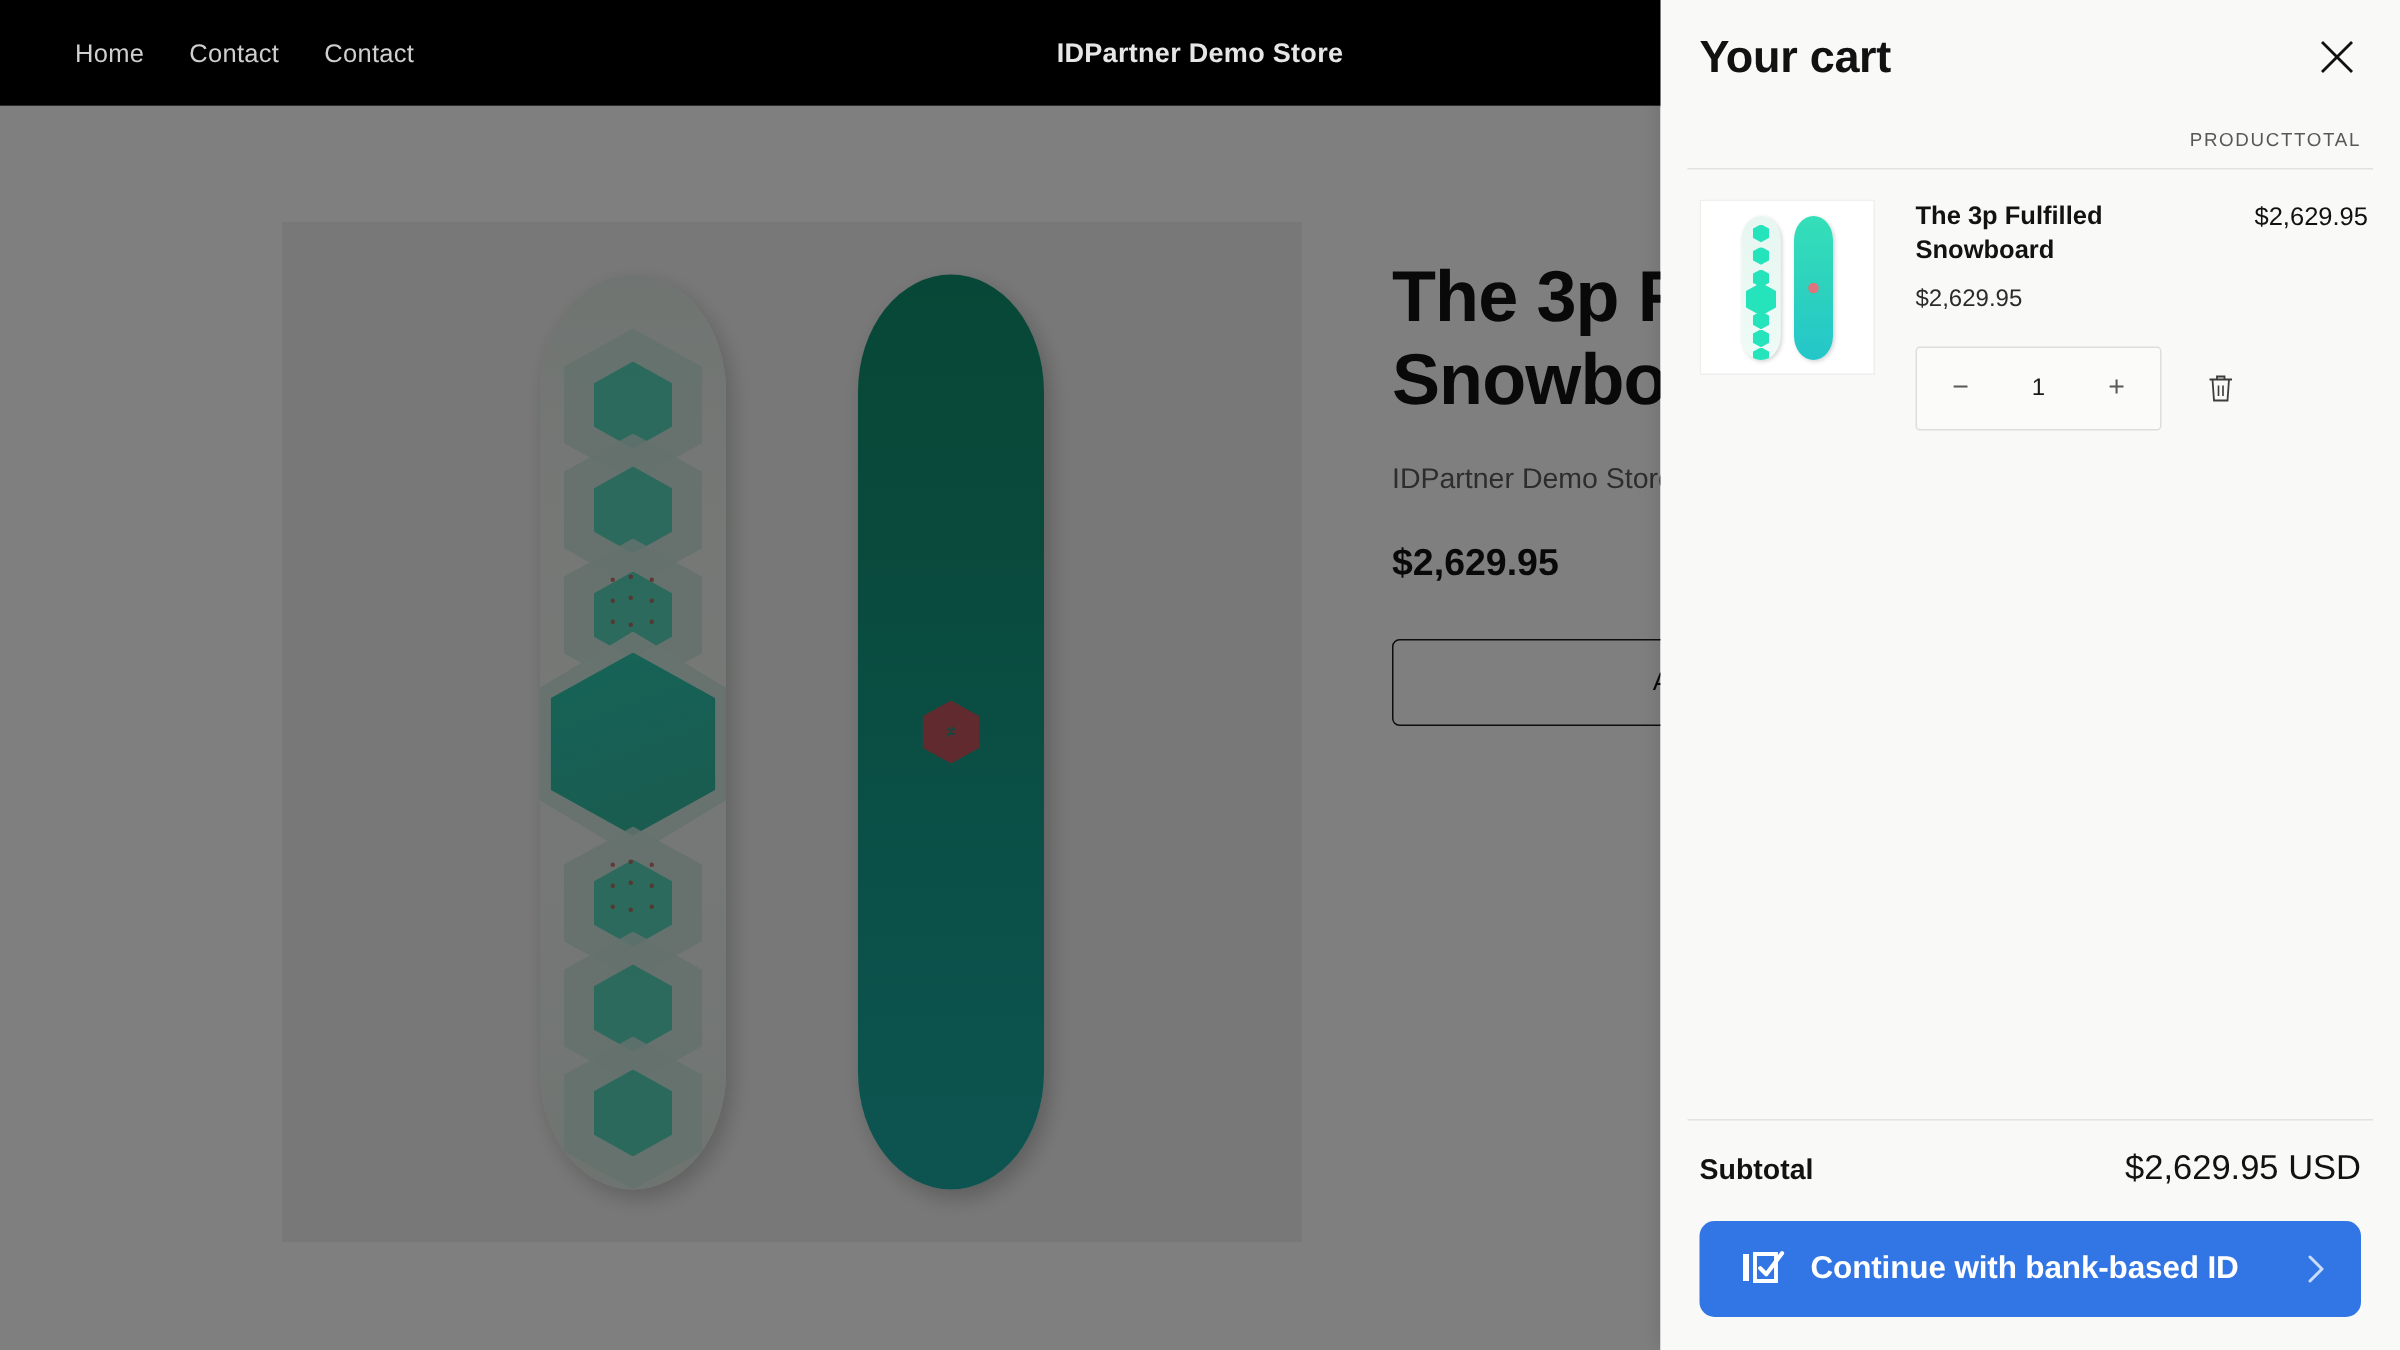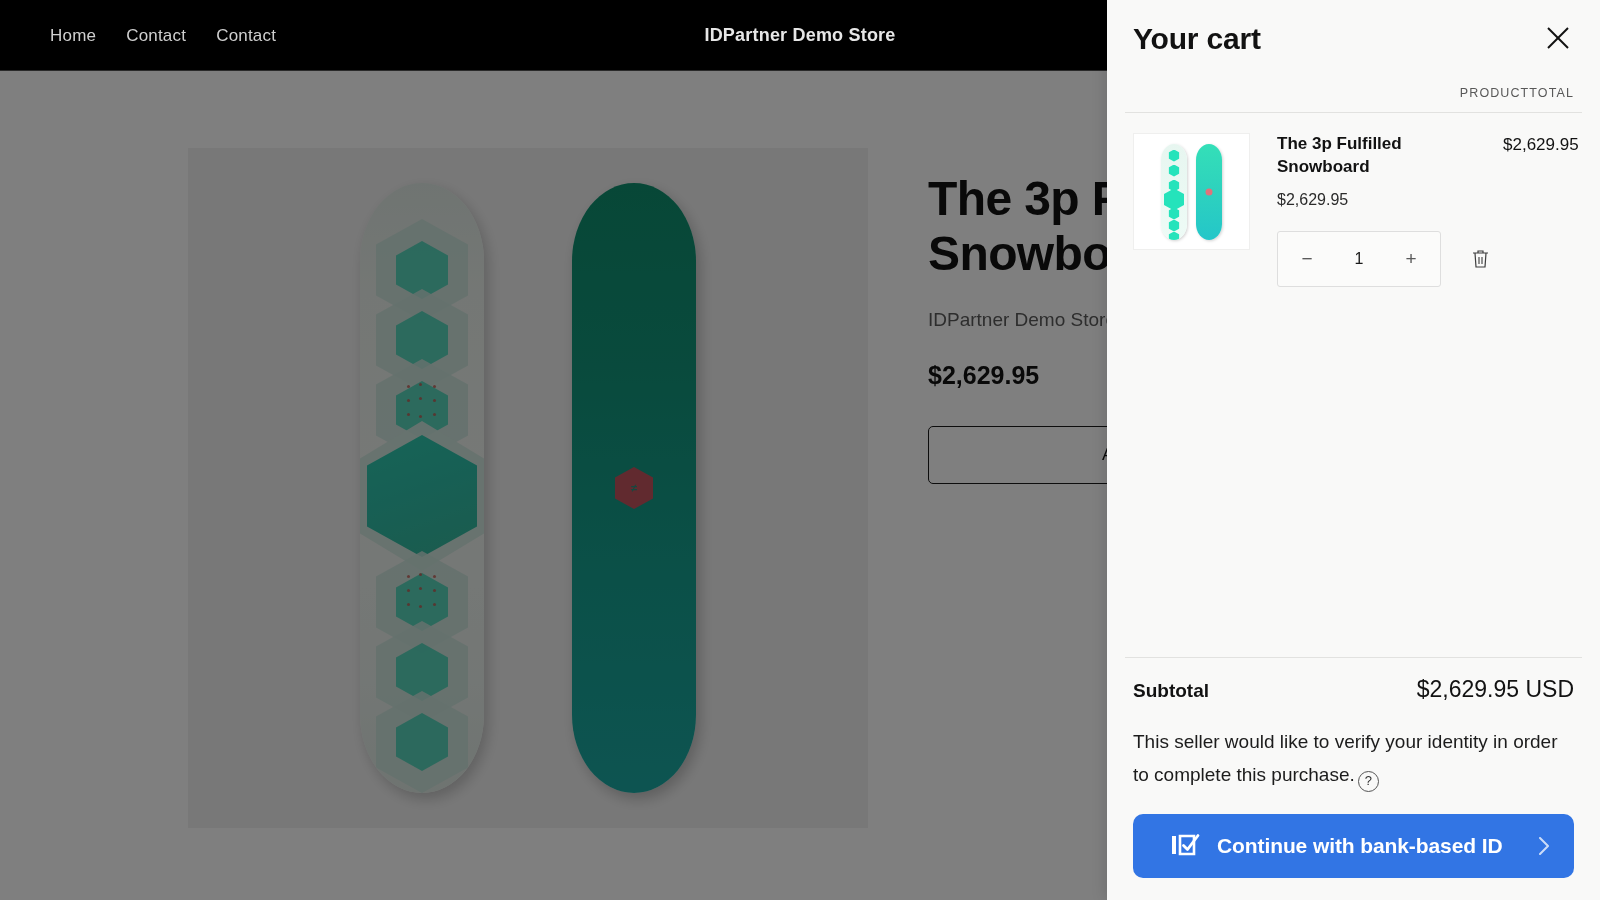--- a/index.html
+++ b/index.html
@@ -191,21 +191,21 @@
   .help-icon {
     display: inline-flex; align-items:center; justify-content:center;
     width: 21px; height: 21px; border: 1.4px solid #555; border-radius: 50%;
     font-size: 13px; color: #333; vertical-align: -4px; margin-left: 3px; cursor: pointer;
   }
   .cta {
     margin-top: 22px; position: relative;
     width: 100%; height: 64px; border: none; border-radius: 10px;
     background: #3275e4; color: #ffffff;
     display: flex; align-items: center; gap: 16px;
-    padding-left: 38px; cursor: pointer;
+    padding-left: 28px; cursor: pointer;
     font-family: "Liberation Sans", sans-serif;
   }
   .cta-label { font-size: 21px; font-weight: 700; letter-spacing: -.1px; }
   .cta-chev { position: absolute; right: 22px; top: 50%; transform: translateY(-50%);
               opacity: .75; display:flex; }
 </style>
 </head>
 <body>
 
 <div id="screen">
@@ -345,23 +345,20 @@
 
     <div class="cart-foot">
       <div class="foot-rule"></div>
 
       <div class="subtotal-row">
         <span class="subtotal-lbl">Subtotal</span>
         <span class="subtotal-val">$2,629.95 USD</span>
       </div>
 
 
-      <div class="verify-note">
-        <span>This seller would like to verify your identity in order to complete this purchase.</span><span class="help-icon">?</span>
-      </div>
 
       <button class="cta">
         <span>
           <svg width="30" height="28" viewBox="0 0 30 28" aria-hidden="true">
             <rect x="1" y="5" width="4" height="18" fill="#ffffff"></rect>
             <path d="M9 5h14v18H9z" fill="none" stroke="#ffffff" stroke-width="2.6"></path>
             <path d="M12.5 14.5l4 4L27 4.5" fill="none" stroke="#ffffff" stroke-width="2.8" stroke-linecap="round" stroke-linejoin="round"></path>
           </svg>
         </span>
         <span class="cta-label">Continue with bank-based ID</span>

